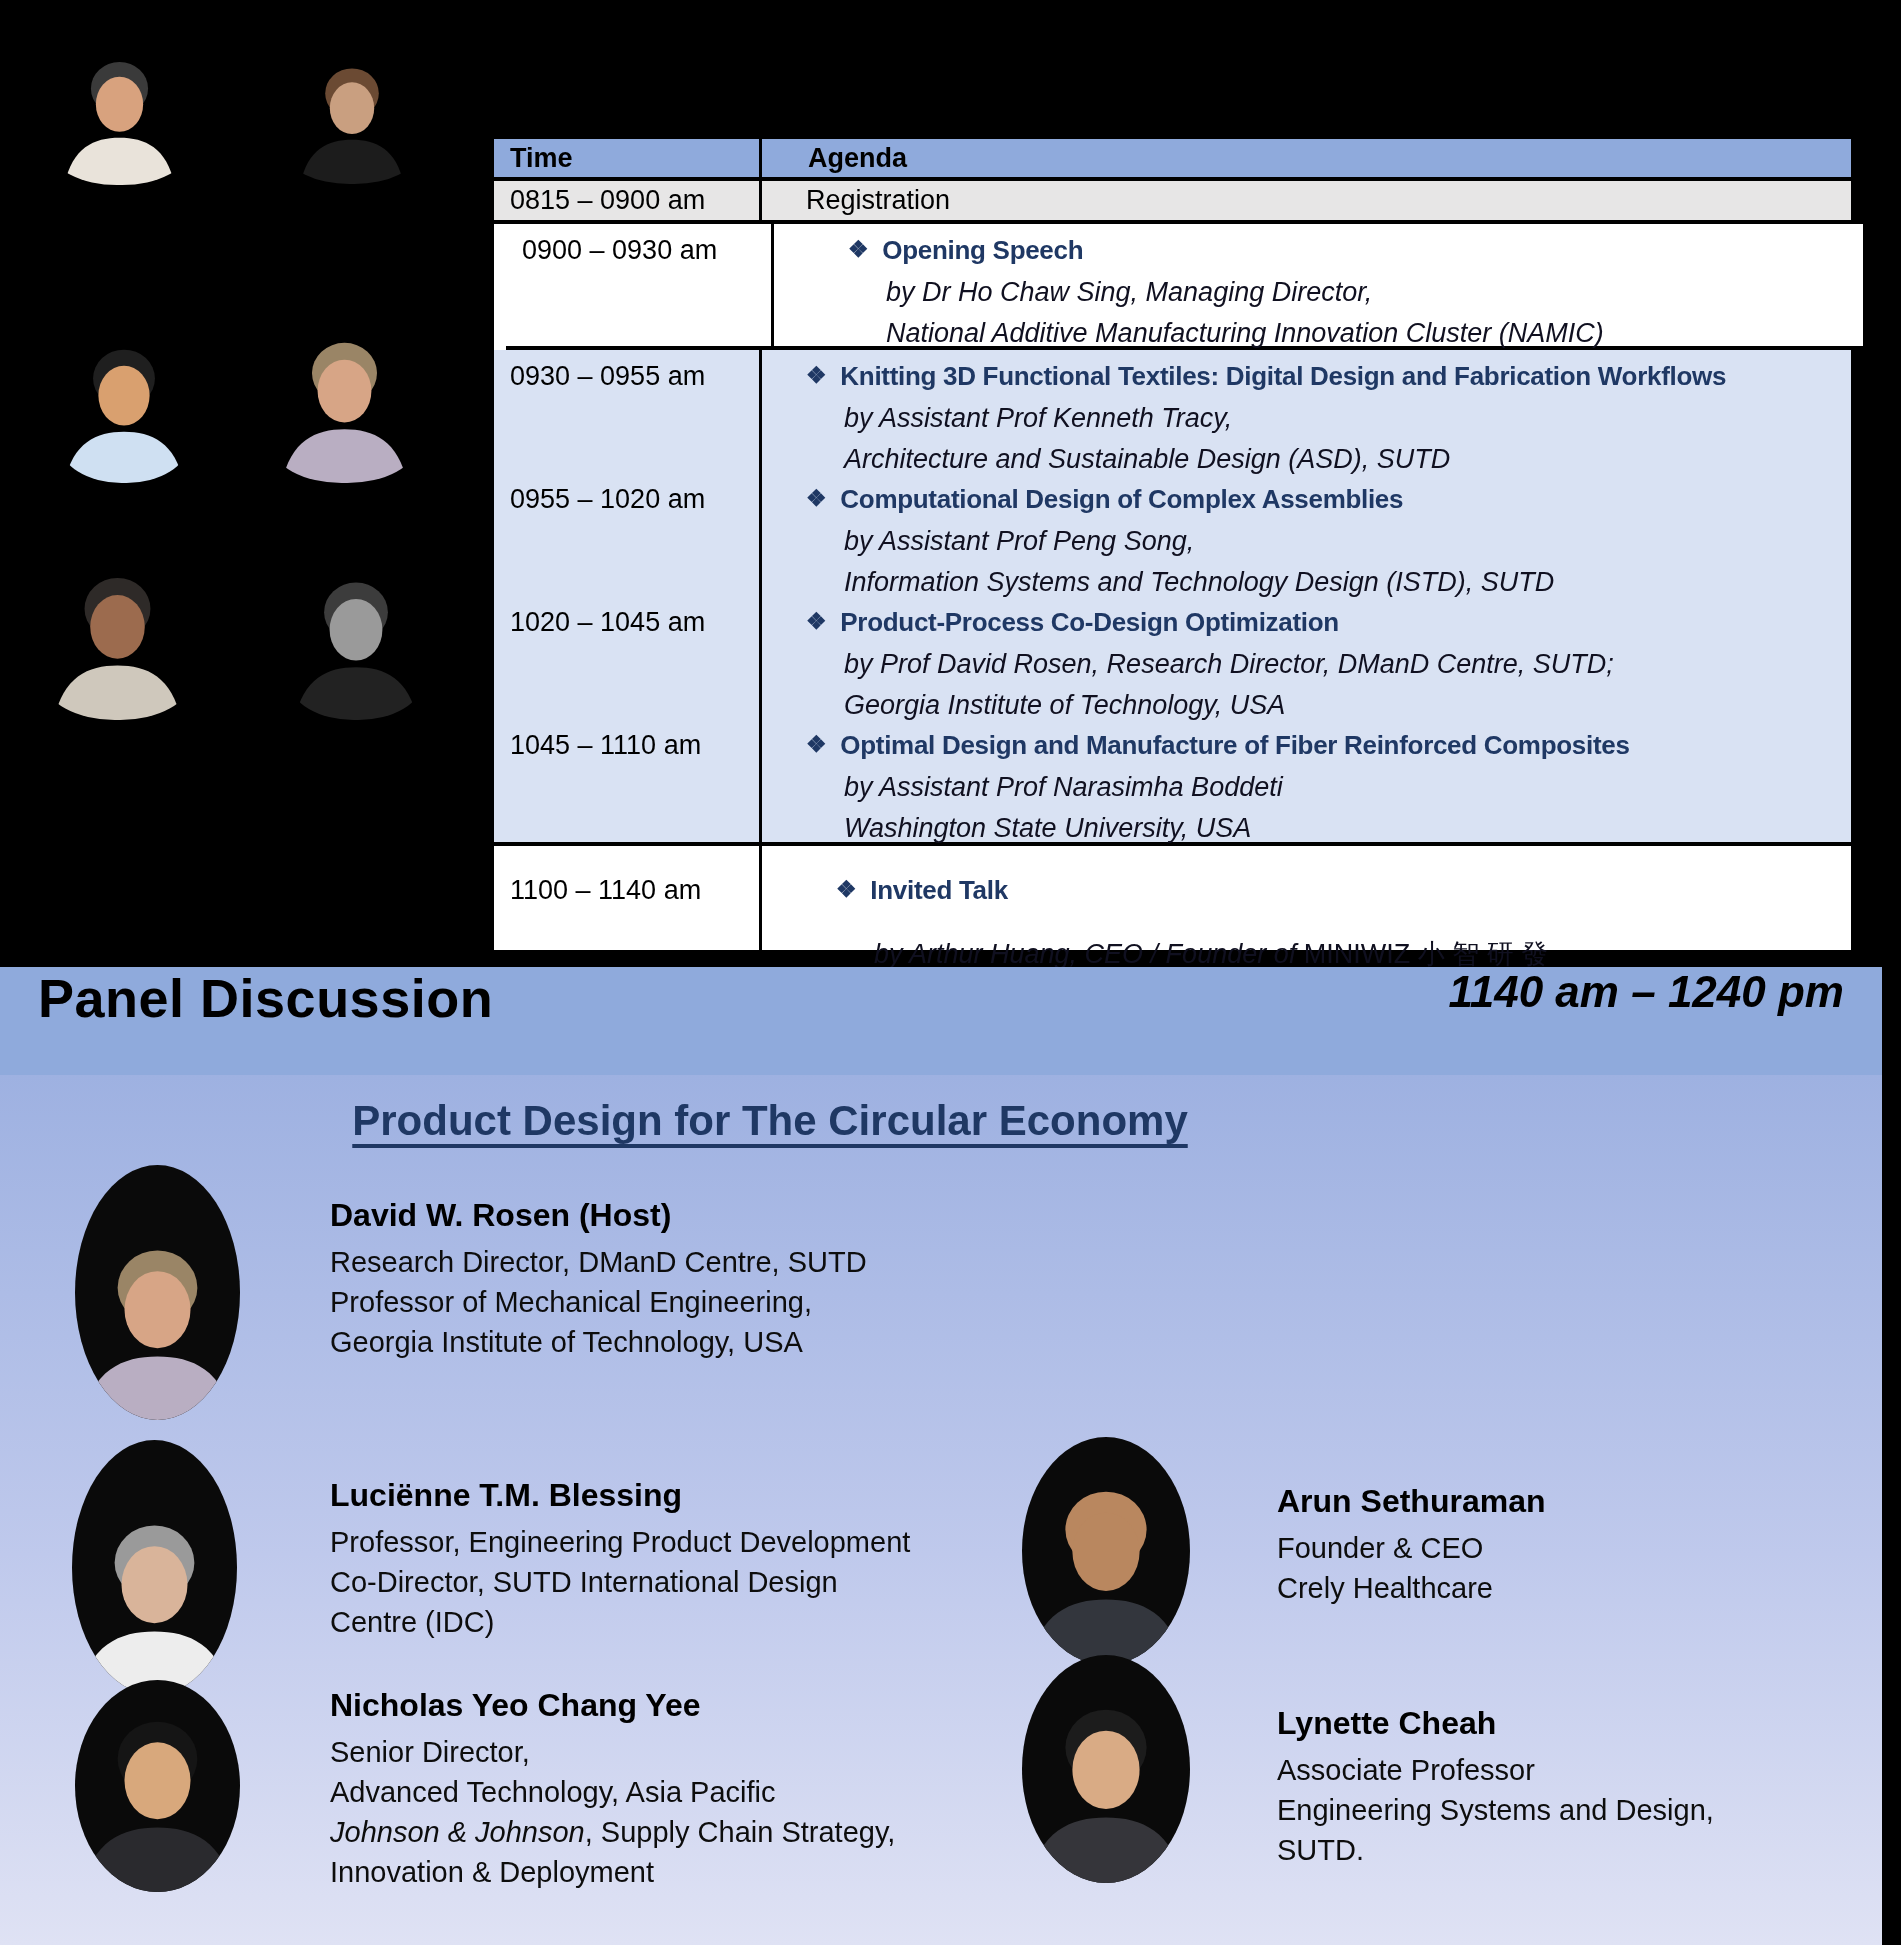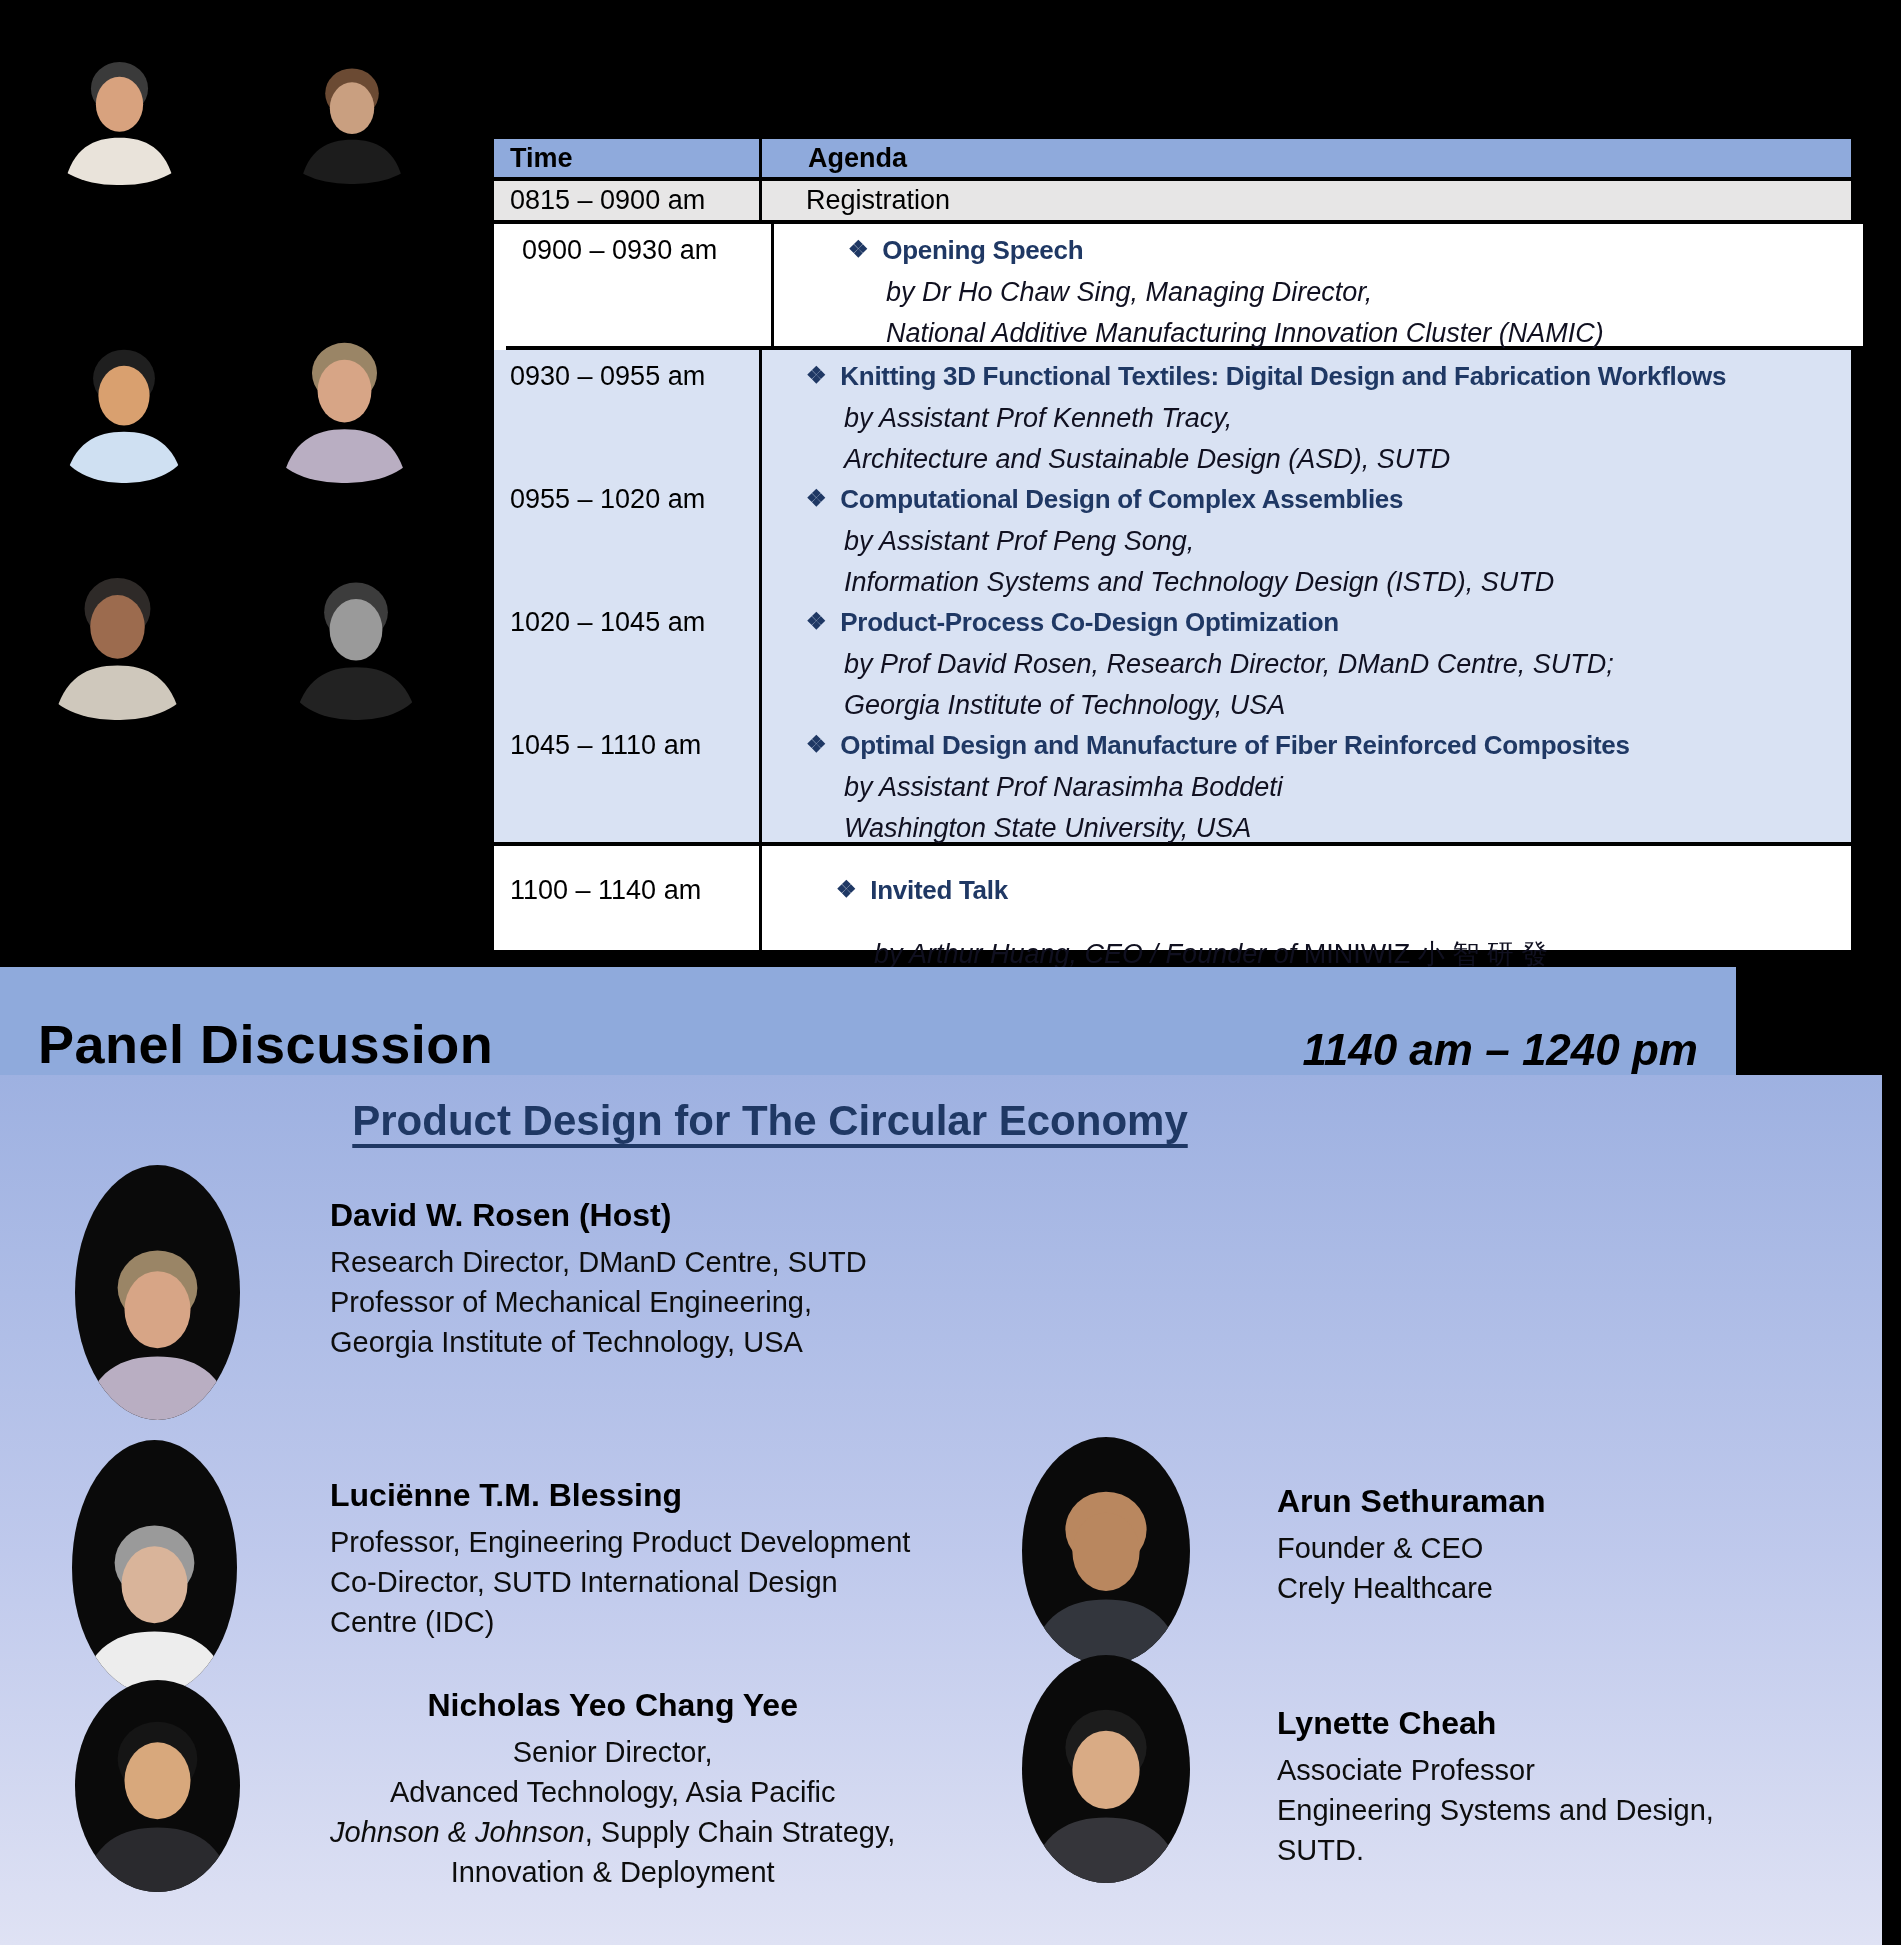--- a/index.html
+++ b/index.html
@@ -38,22 +38,22 @@
   .t-invited { height:104px; background:#fff; }
   .t-invited .tcell, .t-invited .acell { padding-top:24px; }
   .a-title { color:#1F3864; font-weight:bold; font-size:26px; letter-spacing:-0.3px; white-space:nowrap; }
   .bullet { color:#1F3864; font-size:23px; margin-right:14px; position:relative; top:-2px; }
   .a-sub { padding-left:38px; font-style:italic; color:#101020; white-space:nowrap; }
   .brand { font-style:normal; }
   .inv-sub { margin-top:22px; }
 
   
   .panel-bar {
-    position:absolute; left:0; top:967px; width:1736px; height:108px; background:#8FAADC;
-    display:flex; align-items:flex-end; justify-content:space-between; padding:0 38px;
+    position:absolute; left:0; top:967px; width:1882px; height:108px; background:#8FAADC;
+    display:flex; align-items:flex-start; justify-content:space-between; padding:0 38px;
   }
   .panel-bar-title { font-size:54px; font-weight:800; letter-spacing:0.5px; }
   .panel-bar-time { font-size:44px; font-weight:bold; font-style:italic; }
   .panel-body {
     position:absolute; left:0; top:1075px; width:1882px; height:870px;
     background:linear-gradient(180deg,#9EB1E1 0%, #BFC9EC 55%, #DFE2F4 100%);
   }
   .topic {
     position:absolute; left:0; top:22px; width:1540px; text-align:center;
     font-size:42px; font-weight:800; color:#1F3864;
@@ -222,21 +222,21 @@
       <div class="pline">Centre (IDC)</div>
     </div>
 
     <div class="pphoto bust-slot" style="left:75px;top:605px;width:165px;height:212px;--hair:#151515;--face:#d8a87c;--shirt:#2a2a2e;">
   <svg viewBox="0 0 120 132" preserveAspectRatio="xMidYMax meet" xmlns="http://www.w3.org/2000/svg">
     <ellipse cx="60" cy="34" rx="29" ry="27" style="fill:var(--hair)"></ellipse>
     <ellipse cx="60" cy="50" rx="24" ry="28" style="fill:var(--face)"></ellipse>
     <path d="M4,132 C12,94 34,84 60,84 C86,84 108,94 116,132 Z" style="fill:var(--shirt)"></path>
   </svg>
 </div>
-    <div class="ptext" style="left:330px;top:612px;text-align:center;">
+    <div class="ptext" style="left:330px;top:612px;">
       <div class="pname">Nicholas Yeo Chang Yee</div>
       <div class="pline">Senior Director,</div>
       <div class="pline">Advanced Technology, Asia Pacific</div>
       <div class="pline"><span class="it">Johnson &amp; Johnson</span><span>, Supply Chain Strategy,</span></div>
       <div class="pline">Innovation &amp; Deployment</div>
     </div>
 
     <div class="pphoto bust-slot" style="left:1022px;top:362px;width:168px;height:228px;--hair:#b9875f;--face:#b9875f;--shirt:#33363d;">
   <svg viewBox="0 0 120 132" preserveAspectRatio="xMidYMax meet" xmlns="http://www.w3.org/2000/svg">
     <ellipse cx="60" cy="34" rx="29" ry="27" style="fill:var(--hair)"></ellipse>

